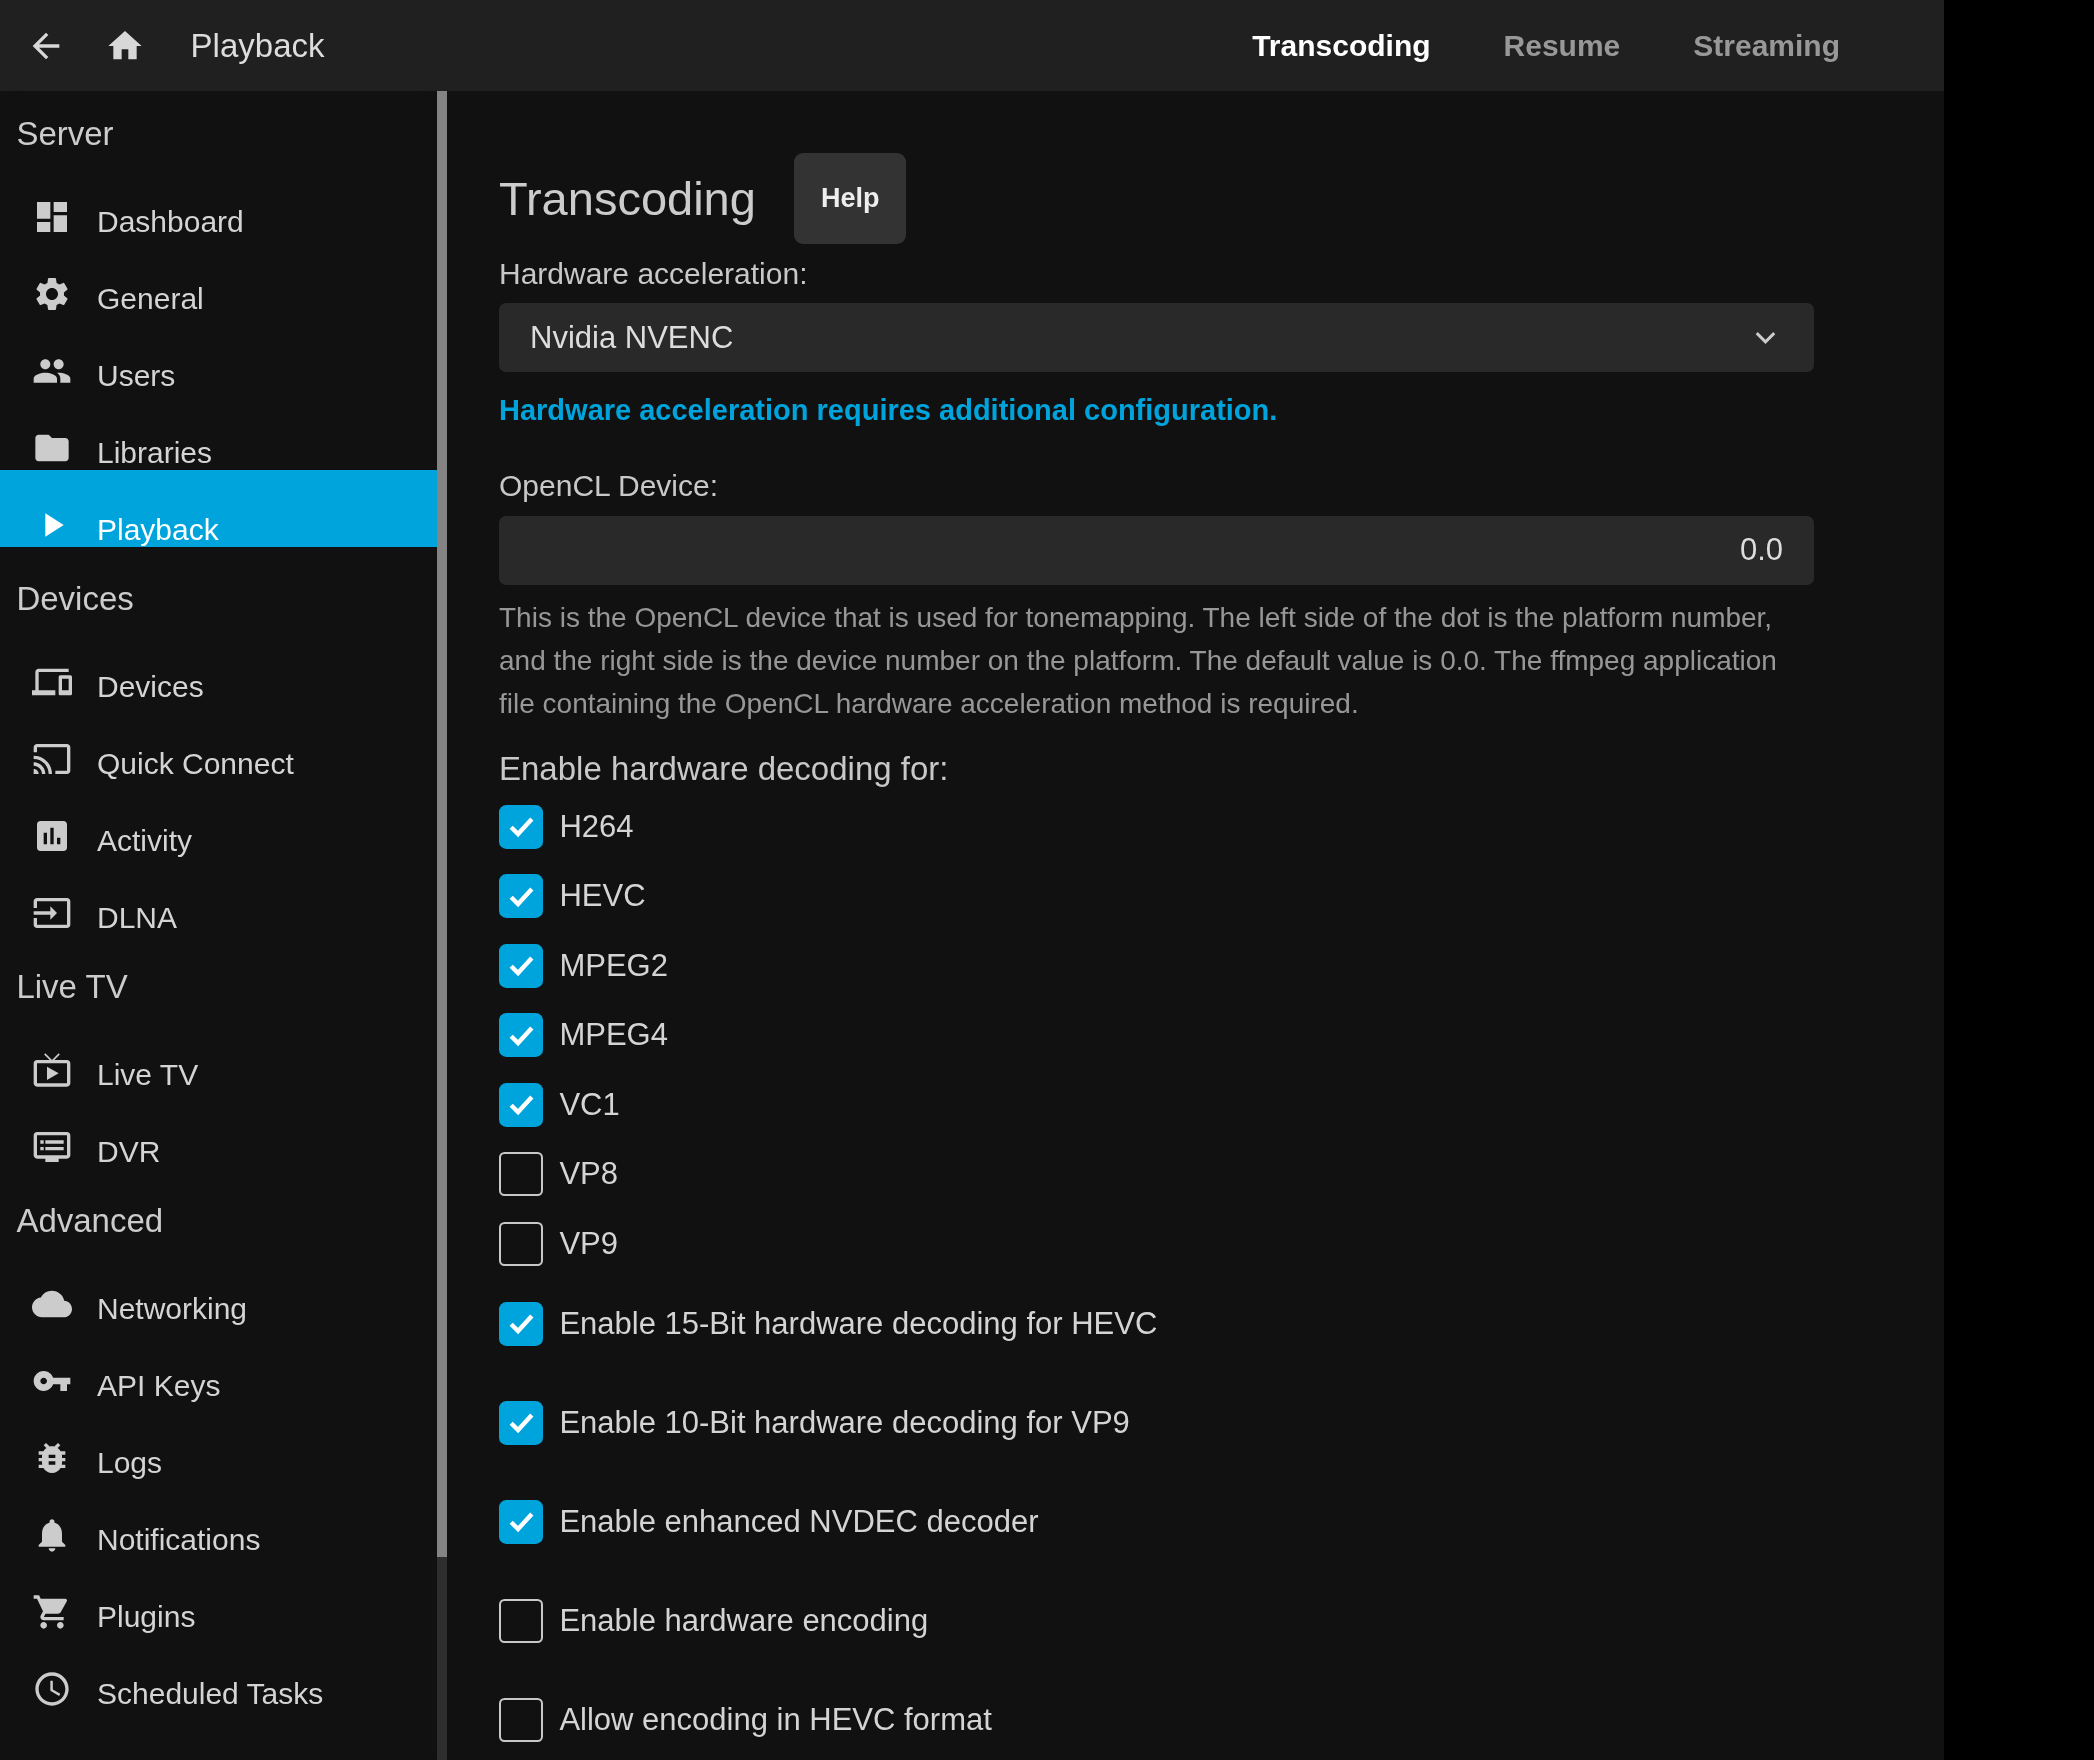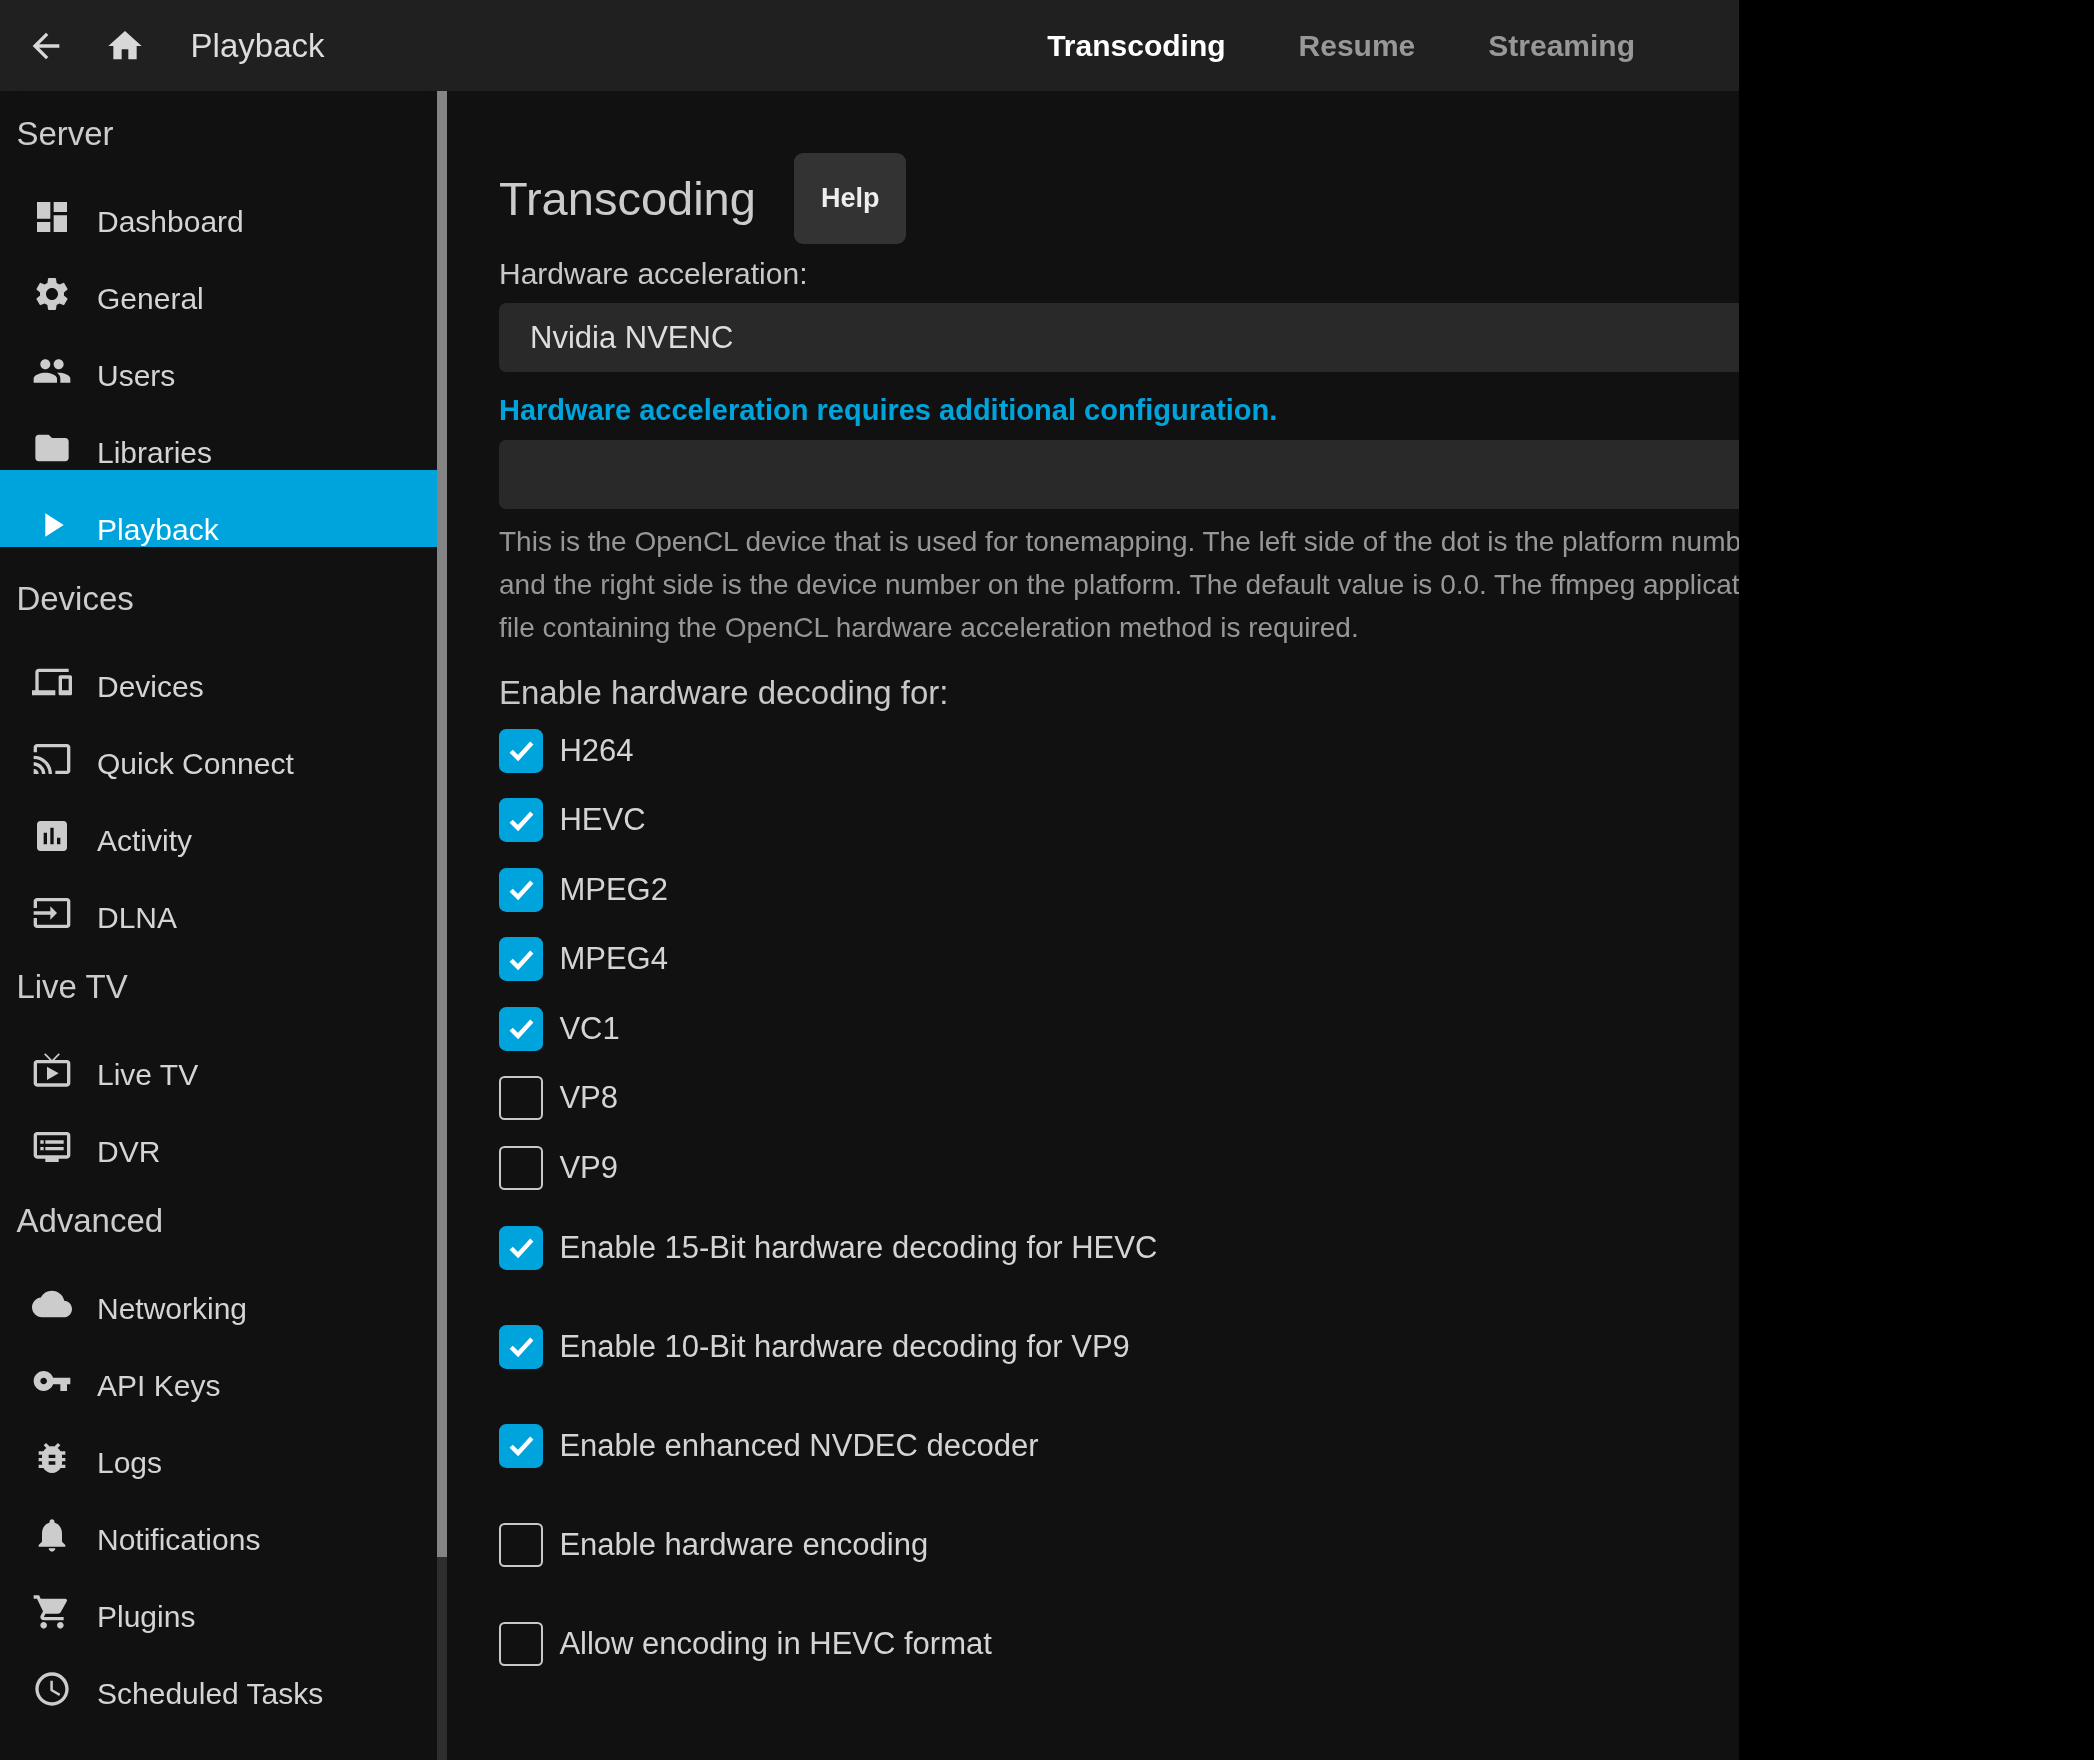--- a/index.html
+++ b/index.html
@@ -1,16 +1,16 @@
 <!DOCTYPE html>
 <html style="font-size:14.5px"><head>
 <meta charset="utf-8">
 <style>
   html,body{margin:0;padding:0;background:#000;}
-  #app{position:relative;width:1739px;height:1760px;background:#111111;overflow:hidden;
+  #app{position:relative;width:1944px;height:1760px;background:#111111;overflow:hidden;
        font-family:"Liberation Sans","DejaVu Sans",sans-serif;color:#ddd;}
 
   
   .topbar{position:absolute;top:0;left:0;right:0;height:91px;background:#202020;
           display:flex;align-items:center;z-index:5;}
   .icon-btn{width:44px;height:44px;display:flex;align-items:center;justify-content:center;cursor:pointer;}
   .icon-btn svg{width:40px;height:40px;fill:#d8d8d8;}
   .back-btn{margin-left:23.6px;}
   .home-btn{margin-left:35px;}
   .topbar-title{margin-left:44px;font-size:33px;color:#dddddd;}
@@ -268,20 +268,21 @@
     <div class="select-box">
       <span>Nvidia NVENC</span>
       <svg viewBox="0 0 24 24">
           <polyline points="6,9 12,15 18,9"></polyline>
         </svg>
     </div>
     <div>
       <span class="warning">Hardware acceleration requires additional configuration.</span>
     </div>
 
+    <div class="field-label opencl-label">OpenCL Device:</div>
     <div class="text-input">
       <span>0.0</span>
     </div>
     <div class="desc">This is the OpenCL device that is used for tonemapping. The left side of the dot is the platform number, and the right side is the device number on the platform. The default value is 0.0. The ffmpeg application file containing the OpenCL hardware acceleration method is required.</div>
 
     <div class="group-label">Enable hardware decoding for:</div>
 
     <div class="codec-list">
       <div class="check-row">
         <span class="checkbox checked">

